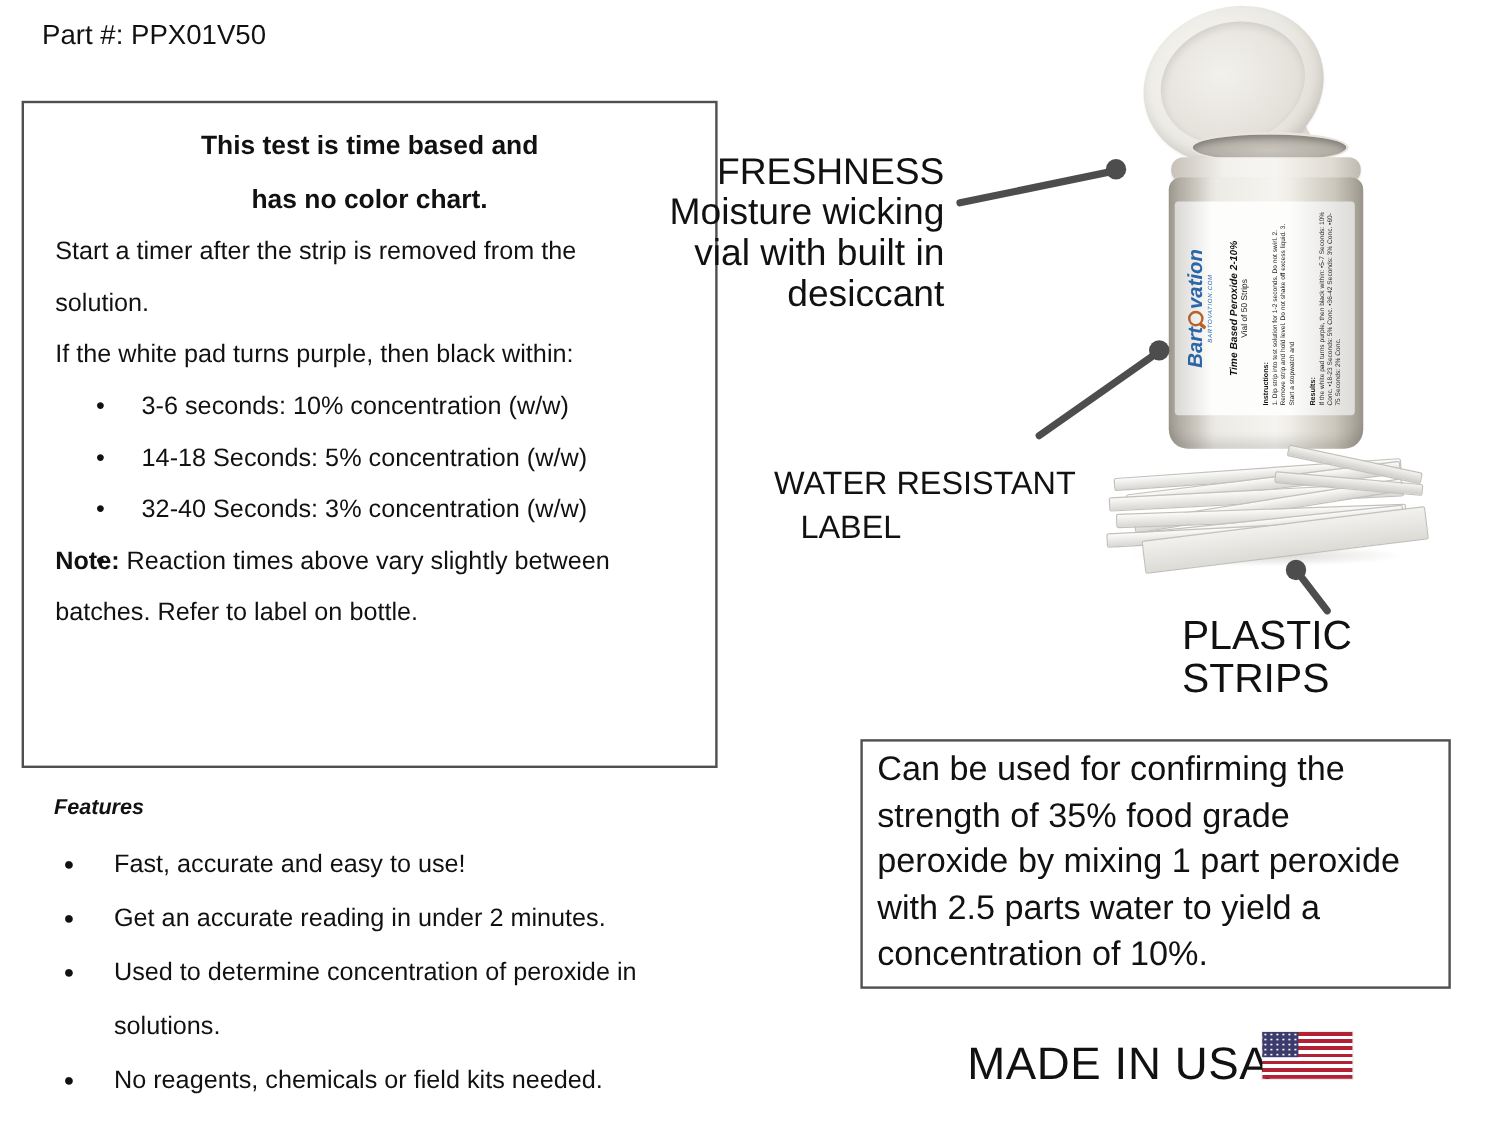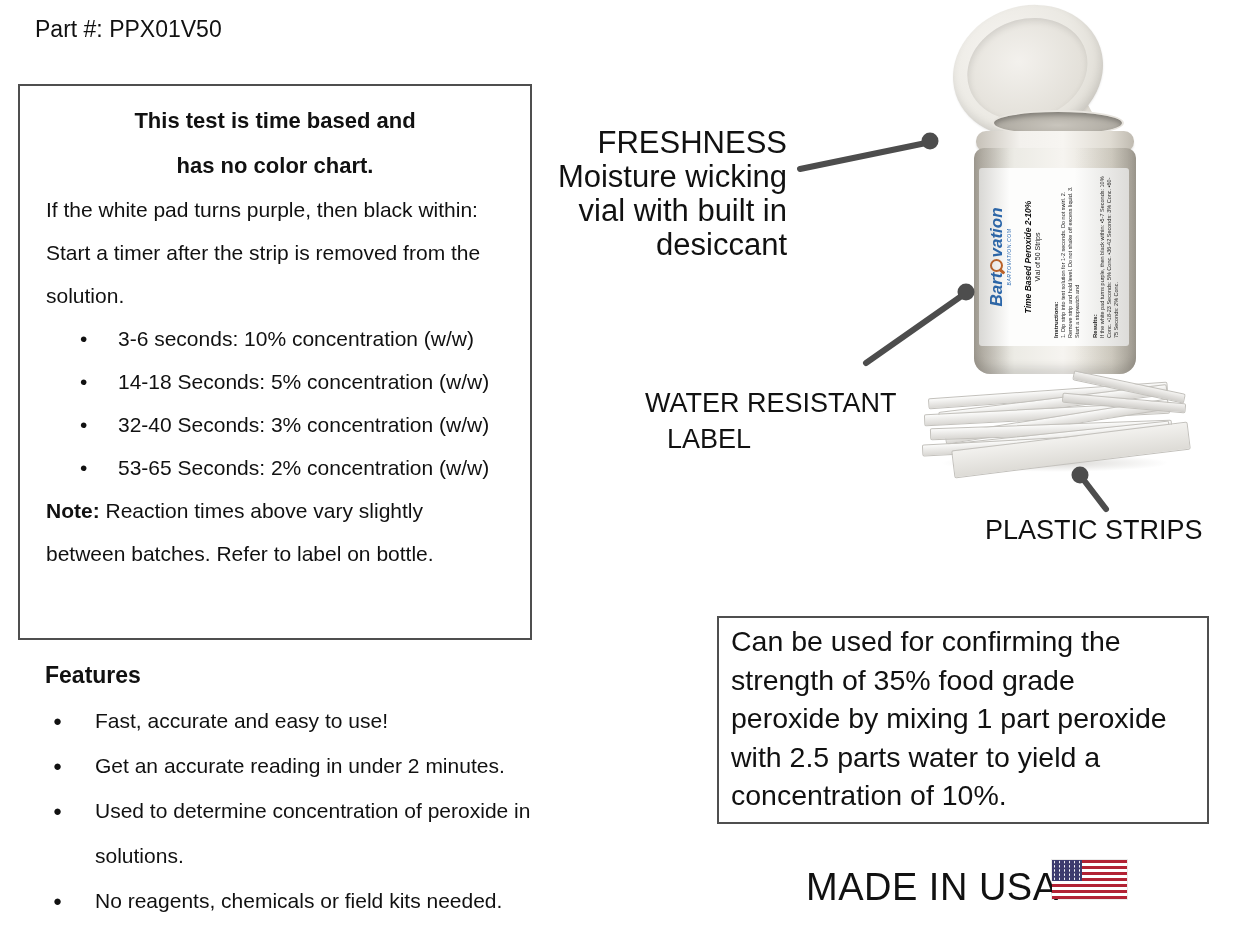--- a/index.html
+++ b/index.html
@@ -6,40 +6,40 @@
   body{
     width:1240px;height:946px;position:relative;background:#ffffff;
     font-family:"Liberation Sans", sans-serif;color:#111;overflow:hidden;
   }
   .abs{position:absolute;}
 
   
   .part-number{left:35px;top:16px;font-size:23px;}
 
   .info-box{
-    left:18px;top:84px;width:514px;height:556px;border:2px solid #4f4f4f;
+    left:18px;top:84px;width:580px;height:556px;border:2px solid #4f4f4f;
     box-sizing:border-box;padding:12px 26px 0 26px;
   }
   .info-title{text-align:center;font-weight:bold;font-size:22px;line-height:45px;}
   .info-para{font-size:21px;line-height:43px;max-width:466px;}
   .tb-row{position:relative;padding-left:72px;font-size:21px;line-height:43px;}
   .tb-dot{position:absolute;left:34px;top:0;}
   .note-para{font-size:21px;line-height:43px;max-width:472px;}
   .bold{font-weight:bold;}
 
-  .features-heading{left:45px;top:662px;font-size:23px;font-weight:bold;}
+  .features-heading{left:45px;top:662px;font-size:18px;font-weight:bold;font-style:italic;}
   .features-list{left:45px;top:698px;width:565px;}
   .feat-row{position:relative;padding-left:50px;font-size:21px;line-height:45px;max-width:515px;}
   .feat-dot{position:absolute;left:8px;top:0;font-size:15px;line-height:45px;}
 
   
   .freshness{left:545px;top:126px;width:242px;text-align:right;font-size:31px;line-height:34px;}
   .water{left:645px;top:385px;font-size:27px;line-height:36px;}
   .water .l2{padding-left:22px;}
-  .plastic{left:985px;top:512px;font-size:27px;line-height:36px;}
+  .plastic{left:985px;top:512px;font-size:34px;line-height:36px;}
 
   
   .callout-svg{left:0;top:0;width:1240px;height:946px;pointer-events:none;}
 
   
   .lid{
     left:952px;top:6px;width:152px;height:130px;border-radius:50%;
     transform:rotate(-18deg);
     background:radial-gradient(ellipse at 40% 35%, #f8f6f3 0%, #ebe9e3 55%, #d2cec5 100%);
     box-shadow: inset 0 -5px 9px rgba(0,0,0,.10), 0 1px 2px rgba(0,0,0,.08);
@@ -128,38 +128,37 @@
   }
 </style>
 </head>
 <body>
 
 <div class="abs part-number">Part #: PPX01V50</div>
 
 <div class="abs info-box">
   <div class="info-title">This test is time based and</div>
   <div class="info-title">has no color chart.</div>
+  <div class="info-para">Start a timer after the strip is removed from the solution.</div>
   <div class="info-para">If the white pad turns purple, then black within:</div>
-  <div class="info-para">Start a timer after the strip is removed from the solution.</div>
   <div>
     <div class="tb-row">
       <span class="tb-dot">•</span>
       <span>3-6 seconds: 10% concentration (w/w)</span>
     </div>
     <div class="tb-row">
       <span class="tb-dot">•</span>
       <span>14-18 Seconds: 5% concentration (w/w)</span>
     </div>
     <div class="tb-row">
       <span class="tb-dot">•</span>
       <span>32-40 Seconds: 3% concentration (w/w)</span>
     </div>
     <div class="tb-row">
       <span class="tb-dot">•</span>
-      <span>53-65 Seconds: 2% concentration (w/w)</span>
     </div>
   </div>
   <div class="note-para">
     <span class="bold">Note:</span>
     <span>Reaction times above vary slightly between batches. Refer to label on bottle.</span>
   </div>
 </div>
 
 <div class="abs features-heading">Features</div>
 <div class="abs features-list">

